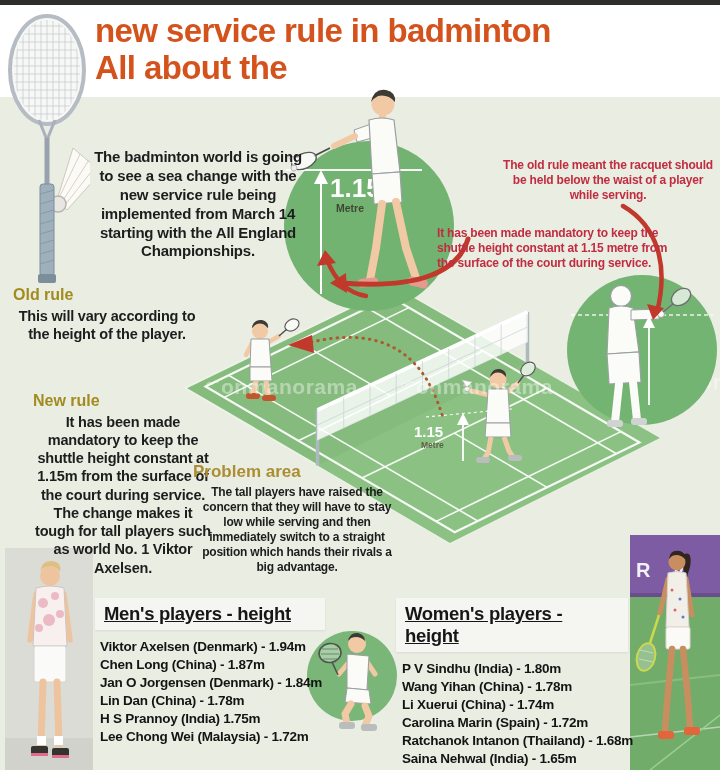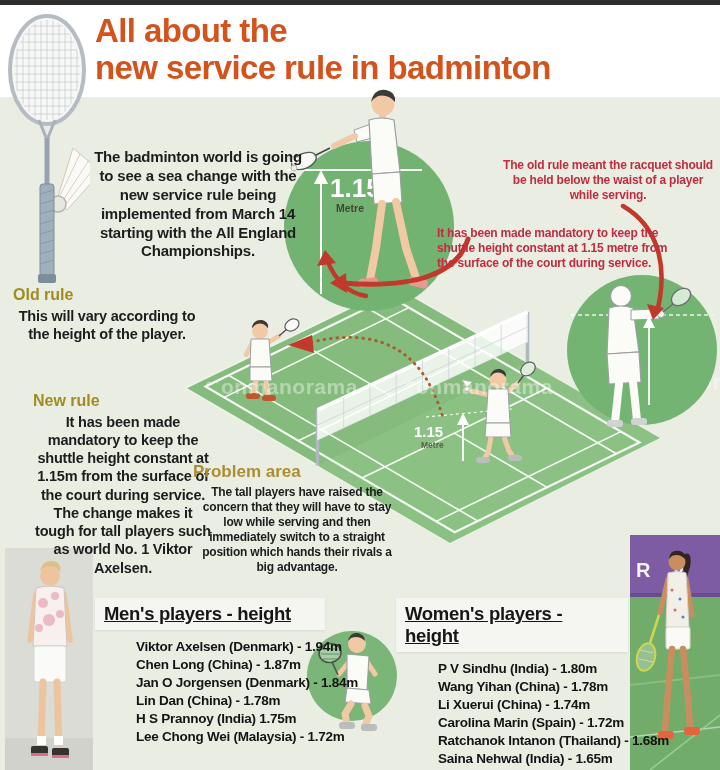--- a/index.html
+++ b/index.html
@@ -10,38 +10,38 @@
   }
   .topbar{position:absolute;left:0;top:0;width:720px;height:5px;background:#2e2d2b;}
   .header-band{position:absolute;left:0;top:5px;width:720px;height:92px;background:#ffffff;}
   .title{position:absolute;left:95px;top:12px;color:#d4531d;font-size:33px;line-height:37px;letter-spacing:-0.6px;}
   .abs{position:absolute;}
   .body-text{color:#1d1d1d;font-size:14.5px;line-height:1.26;letter-spacing:-0.2px;text-align:center;}
   .note-red{color:#c22c41;font-size:12px;line-height:1.26;letter-spacing:-0.2px;}
   .sec-heading{color:#a28c1f;font-size:16px;line-height:1.1;margin-bottom:3px;}
   .list-header{background:#f5f6f1;color:#161616;font-size:18.5px;letter-spacing:-0.3px;
     padding:5px 8px 5px 9px;box-shadow:0 1px 2px rgba(0,0,0,0.08);text-decoration:underline;}
-  .players-list{margin-top:8px;margin-left:36px;}
+  .players-list{margin-top:8px;}
   .players-list .player-row{color:#141414;font-size:13.5px;line-height:18px;letter-spacing:-0.25px;white-space:nowrap;}
   .watermark{color:rgba(255,255,255,0.4);font-size:21px;letter-spacing:0.5px;white-space:nowrap;}
   .watermark svg{vertical-align:6px;margin-right:2px;}
   svg text{font-family:"Liberation Sans",sans-serif;font-weight:bold;}
   .z1{z-index:1}.z2{z-index:2}.z3{z-index:3}.z5{z-index:5}
 </style>
 </head>
 <body>
 
 <div class="page">
 
   <div class="topbar"></div>
   <div class="header-band"></div>
 
   <div class="title">
+    <div>new service rule in badminton</div>
     <div>All about the</div>
-    <div>new service rule in badminton</div>
   </div>
 
   <svg class="abs z1" style="left:180px;top:283px" width="490" height="265" viewBox="0 0 490 265">
     <polygon points="215,3 480,155 270,260 5,105" fill="#85bb7d" stroke="#edf2e7" stroke-width="2"></polygon>
     <polygon points="137.5,182.5 347.5,79 480,155 270,260" fill="#8cc184"></polygon>
     <g stroke="#ffffff" stroke-width="1.6" opacity="0.92">
       <polygon points="25.6,103.5 210.4,13.8 459.5,159.5 274.7,249.2" fill="none" stroke-width="2.2"></polygon>
       <line x1="48.6" y1="92.3" x2="297.8" y2="238"></line>
       <line x1="187.3" y1="25" x2="436.4" y2="170.7"></line>
       <line x1="118.3" y1="157.8" x2="303.1" y2="68"></line>

